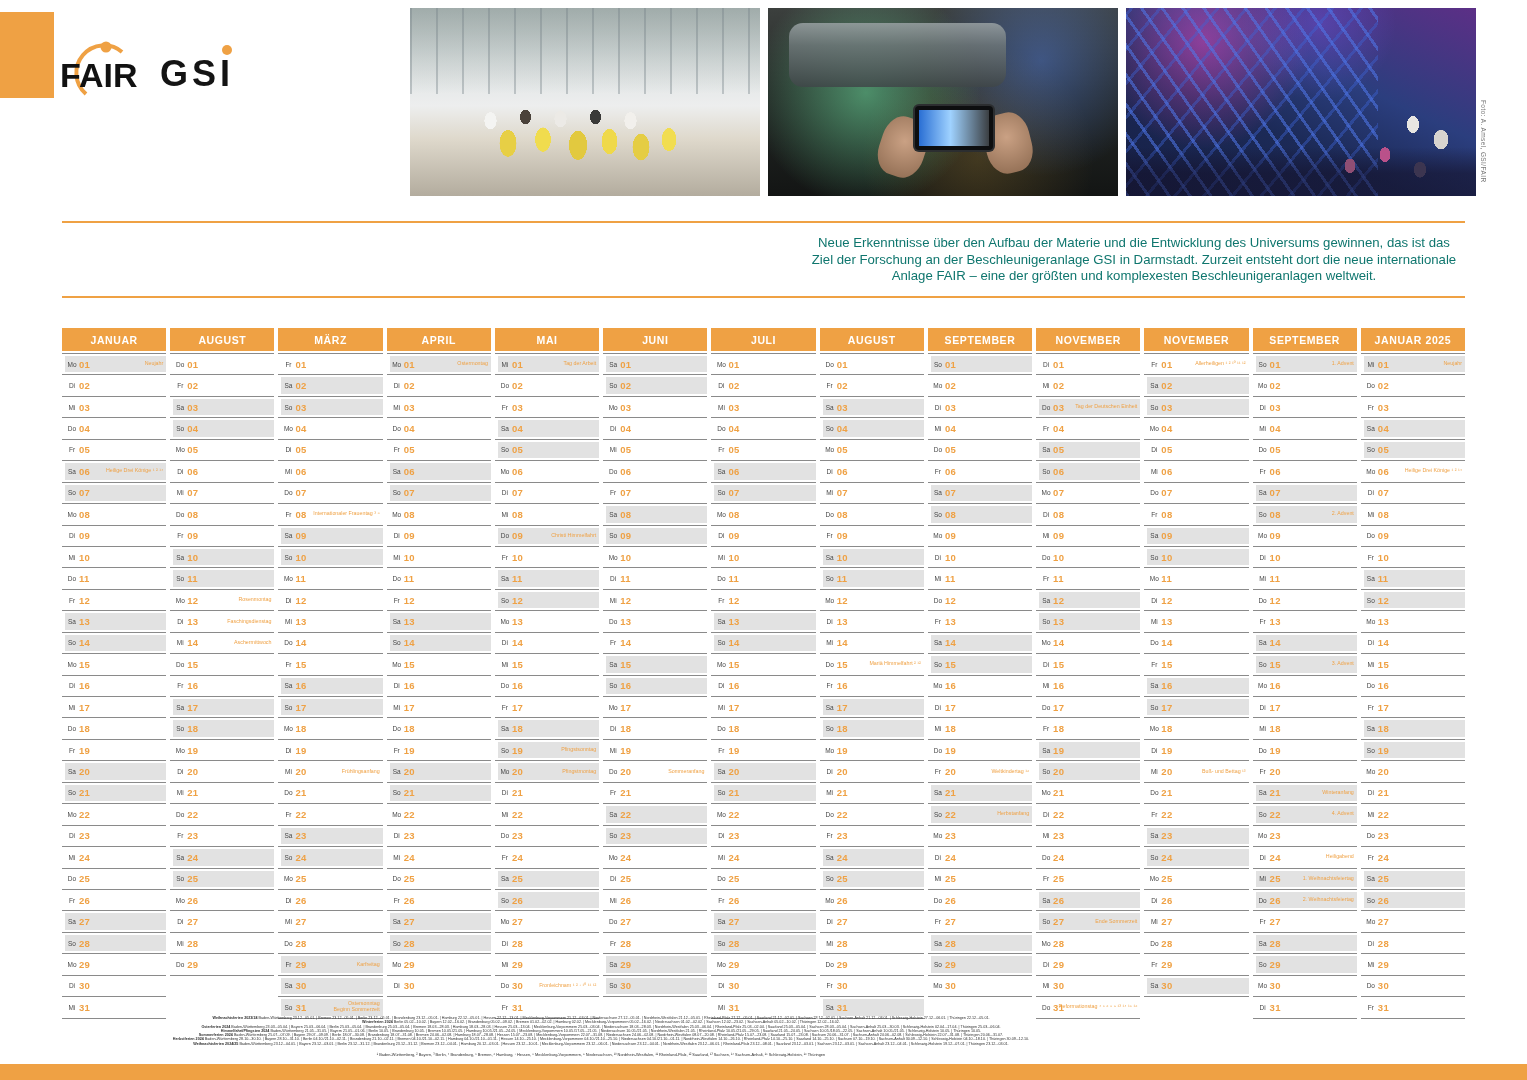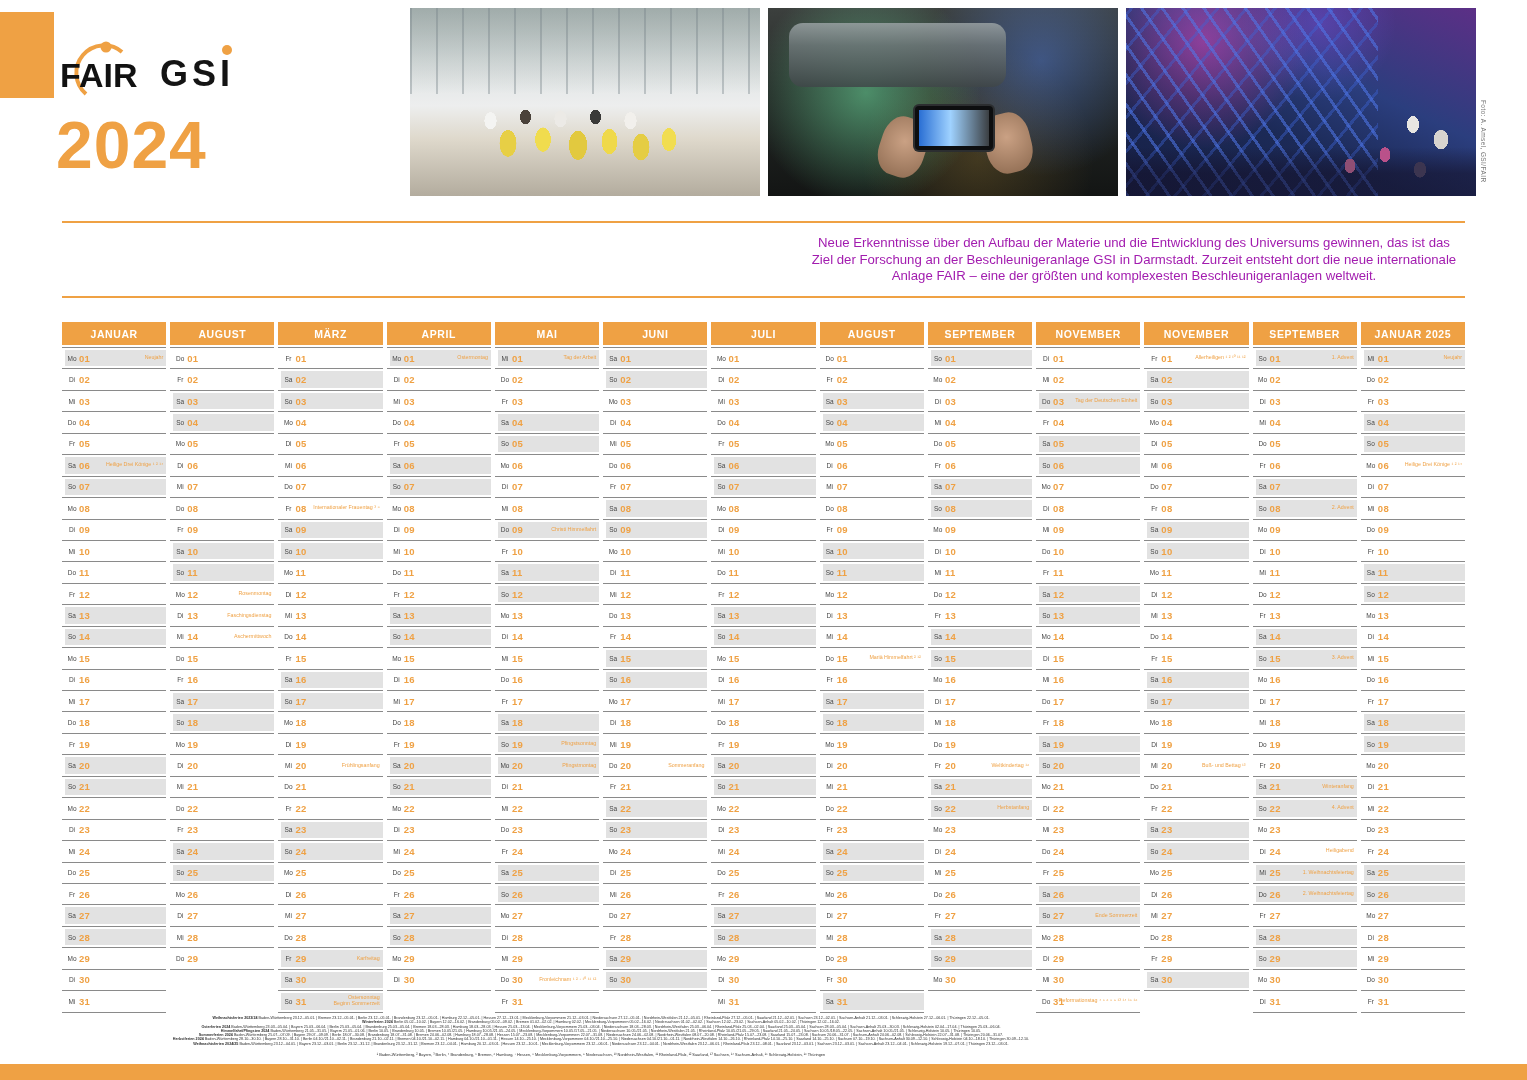--- a/index.html
+++ b/index.html
@@ -71,27 +71,27 @@
      radial-gradient(10px 13px at 84% 86%, #3c3550 0 60%,transparent 61%),
      linear-gradient(0deg, rgba(20,16,40,.55) 0 12%, transparent 26%);}
   .photo-credit{position:absolute;left:1480px;top:100px;writing-mode:vertical-rl;font-size:6.5px;color:#777;letter-spacing:.4px;}
 
   
   .rule{position:absolute;left:62px;width:1403px;height:2px;background:var(--orange);}
   .rule-top{top:221px;}
   .rule-bottom{top:296px;}
   .page-title{position:absolute;left:60px;top:226px;width:745px;font-size:52px;font-weight:bold;
               color:var(--orange);letter-spacing:-.5px;line-height:66px;white-space:nowrap;}
-  .intro-text{position:absolute;left:808px;top:235px;width:652px;font-size:13.2px;line-height:16.6px;color:#a21caf;}
+  .intro-text{position:absolute;left:808px;top:235px;width:652px;font-size:13.2px;line-height:16.6px;color:#0f766e;}
 
   
   .calendar{position:absolute;left:62px;top:322px;width:1403px;display:flex;gap:4px;}
   .month-col{flex:1;min-width:0;}
   .month-header{height:23px;background:var(--orange);color:#fff;font-size:10.5px;font-weight:bold;
-                display:flex;align-items:center;justify-content:center;letter-spacing:.6px;white-space:nowrap;}
+                display:flex;align-items:center;justify-content:center;letter-spacing:.6px;white-space:nowrap;margin-top:6px;}
   .month-body{margin-top:2px;border-top:1.6px solid var(--line);}
   .cell{position:relative;height:21.45px;box-sizing:border-box;border-bottom:1.6px solid var(--line);
         display:flex;align-items:center;padding:2px 0 2px 3px;background-clip:content-box;}
   .cell.shaded{background-color:var(--weekend);}
   .wd{width:14px;font-size:6.5px;color:#474747;flex:none;}
   .num{font-size:9.5px;font-weight:bold;color:var(--orange);letter-spacing:.3px;}
   .notes{position:absolute;right:3px;top:1.5px;bottom:1.5px;display:flex;flex-direction:column;
          justify-content:center;align-items:flex-end;}
   .note-line{font-size:5.3px;line-height:5.9px;color:var(--orange);white-space:nowrap;}
 
@@ -115,21 +115,20 @@
   <svg class="fair-logo" viewBox="0 0 100 62">
     <path d="M30 54 A26 26 0 1 1 66 12" fill="none" stroke="#EFA144" stroke-width="4"></path>
     <circle cx="50" cy="7" r="5.5" fill="#EFA144"></circle>
     <text x="4" y="47" font-size="34" font-weight="bold" fill="#111" font-family="Liberation Sans, sans-serif">FAIR</text>
   </svg>
 
   <div class="gsi-logo">
     <span>GS</span><span class="gsi-i"><span>I</span><span class="gsi-dot"></span></span>
   </div>
 
-  <div class="year-label">2024</div>
 
   <div class="photo photo-1"></div>
   <div class="photo photo-2">
     <div class="hand hand-left"></div>
     <div class="hand hand-right"></div>
     <div class="phone">
         <div class="phone-screen"></div>
       </div>
   </div>
   <div class="photo photo-3"></div>

